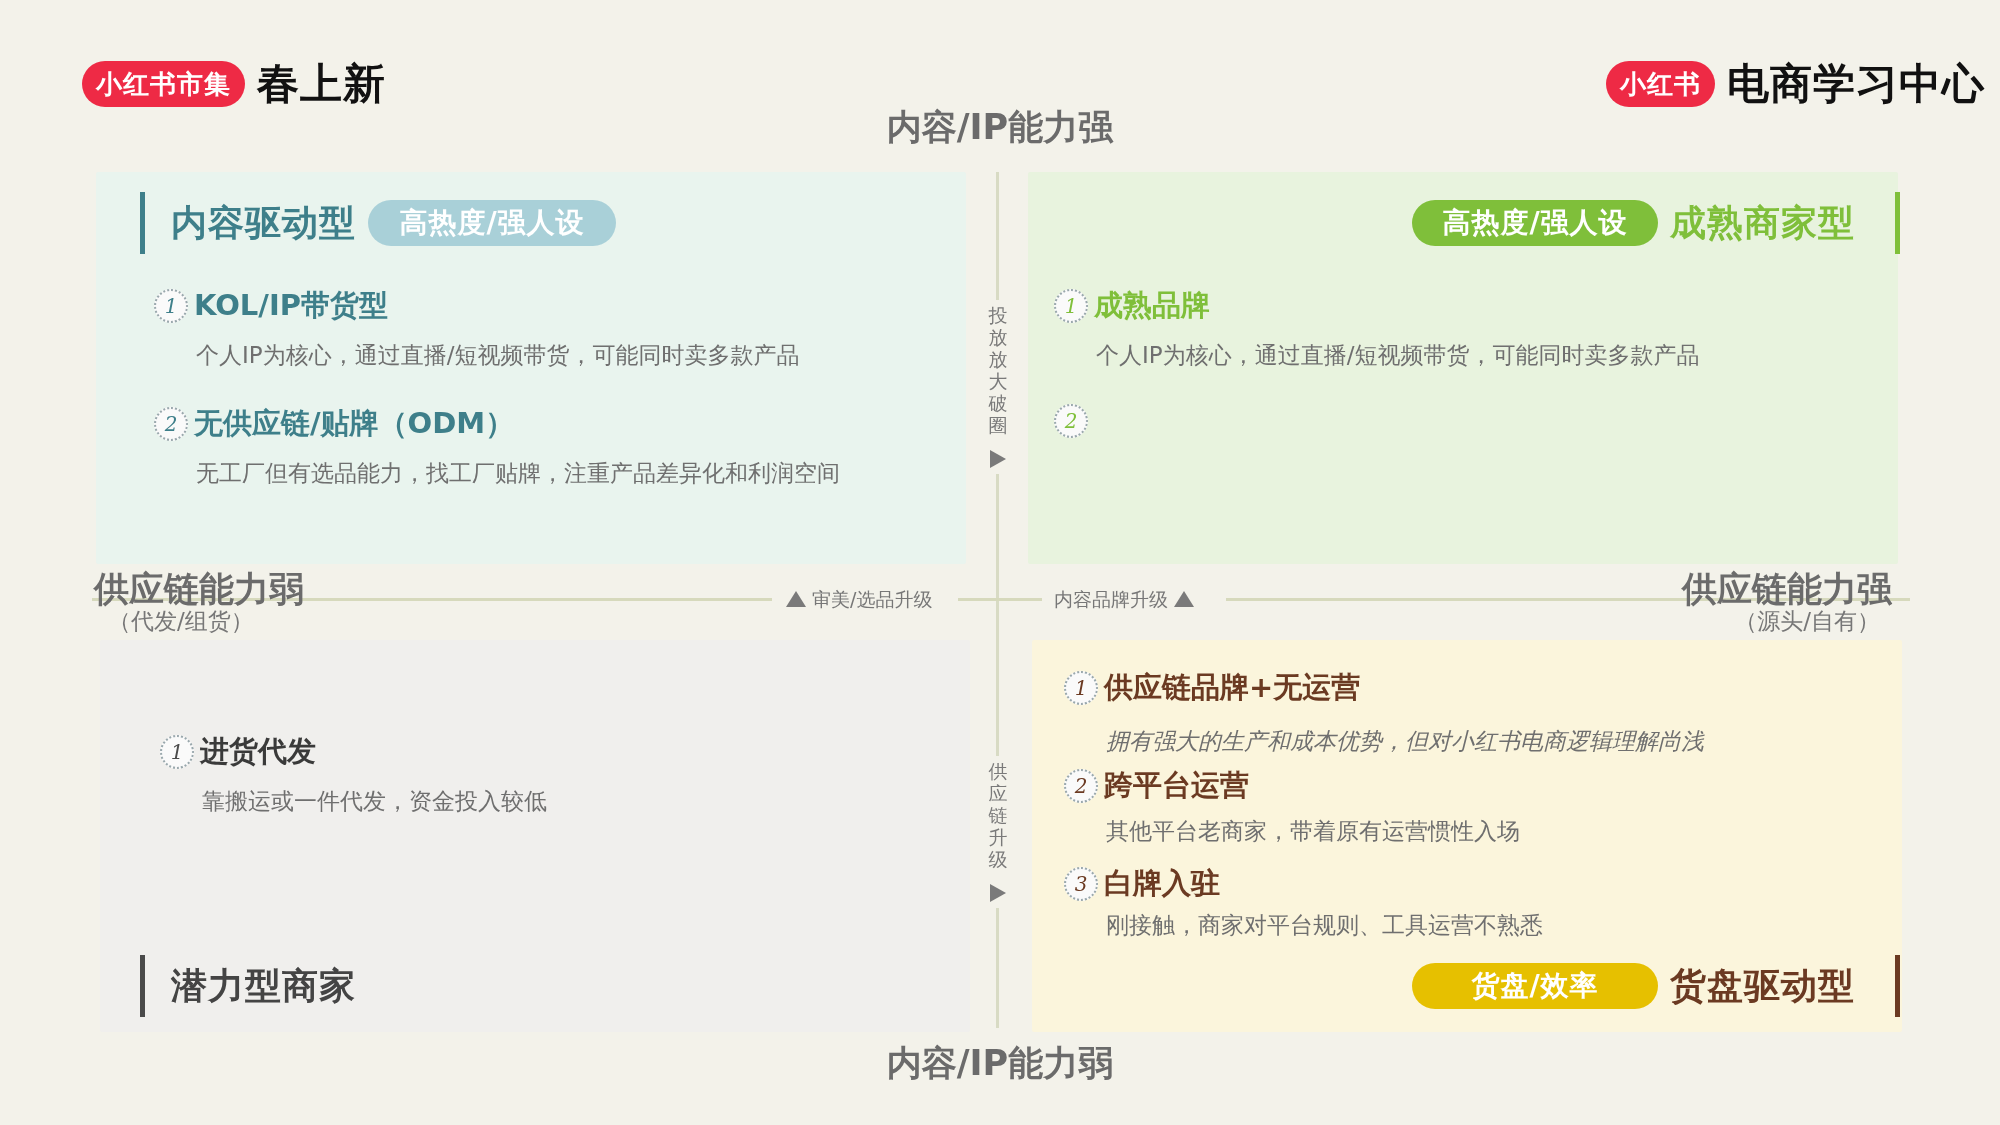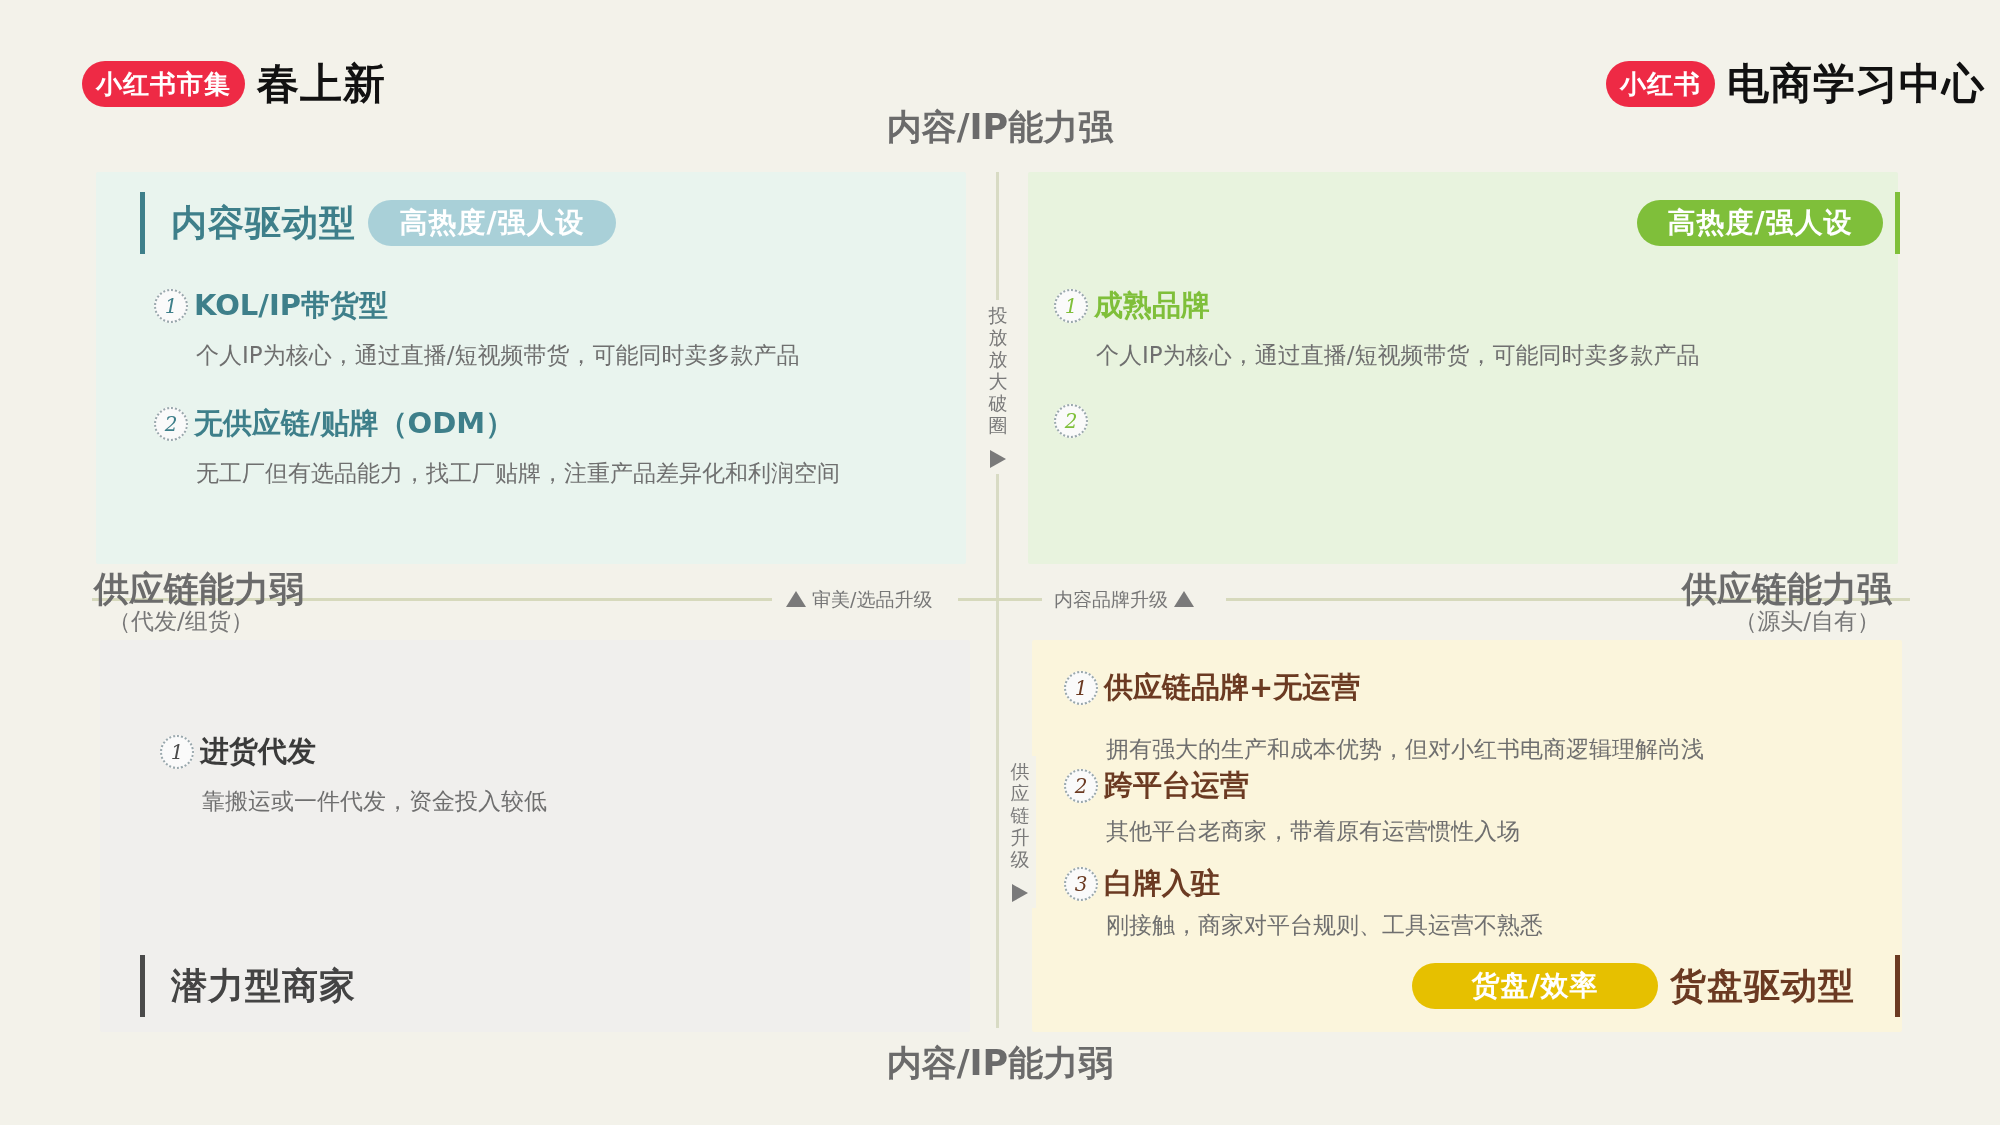--- a/index.html
+++ b/index.html
@@ -117,21 +117,21 @@
 </div>
 <div class="abs upgrade" style="left:1044px; top:587px;">
   <span>内容品牌升级</span>
   <span class="tri-up"></span>
 </div>
 
 <div class="abs" style="left:982px; top:300px; width:32px; background:#f3f2ea; padding:4px 0 6px;">
   <div class="vertical-label" style="position:static; width:32px;">投放放大破圈</div>
   <div class="tri-right"></div>
 </div>
-<div class="abs" style="left:982px; top:756px; width:32px; background:#f3f2ea; padding:4px 0 6px;margin-left:22px;">
+<div class="abs" style="left:982px; top:756px; width:32px; background:#f3f2ea; padding:4px 0 6px;">
   <div class="vertical-label" style="position:static; width:32px;">供应链升级</div>
   <div class="tri-right"></div>
 </div>
 
 <div class="abs" style="left:0; width:2000px; top:1040px; text-align:center;">
   <div class="axis-title">内容/IP能力弱</div>
 </div>
 
 <div class="cat" style="left:94px; top:192px;">
   <div class="cat-bar" style="background:#3e7f8a;"></div>
@@ -148,20 +148,21 @@
 <div class="item" style="left:154px; top:404px;">
   <div class="item-head">
     <div class="num" style="color:#3e7f8a;">2</div>
     <div class="item-title" style="color:#3e7f8a;">无供应链/贴牌（ODM）</div>
   </div>
   <div class="item-desc">无工厂但有选品能力，找工厂贴牌，注重产品差异化和利润空间</div>
 </div>
 
 <div class="cat" style="right:100px; top:192px; flex-direction:row;">
   <div class="cat-tag" style="background:#7fbf3a; width:246px;">高热度/强人设</div>
+  <div class="cat-title" style="color:#7fbf3a; margin-right:28px;">成熟商家型</div>
   <div class="cat-bar" style="background:#7fbf3a;"></div>
 </div>
 <div class="item" style="left:1054px; top:286px;">
   <div class="item-head">
     <div class="num" style="color:#7fbf3a;">1</div>
     <div class="item-title" style="color:#7fbf3a;">成熟品牌</div>
   </div>
   <div class="item-desc">个人IP为核心，通过直播/短视频带货，可能同时卖多款产品</div>
 </div>
 <div class="item" style="left:1054px; top:404px;">
@@ -180,21 +181,21 @@
 <div class="cat" style="left:94px; top:955px;">
   <div class="cat-bar" style="background:#4a4a4a;"></div>
   <div class="cat-title" style="color:#444; margin-left:14px;">潜力型商家</div>
 </div>
 
 <div class="item" style="left:1064px; top:668px;">
   <div class="item-head">
     <div class="num" style="color:#6b3a22;">1</div>
     <div class="item-title" style="color:#6b3a22;">供应链品牌+无运营</div>
   </div>
-  <div class="item-desc" style="margin-top:26px;">拥有强大的生产和成本优势，但对小红书电商逻辑理解尚浅</div>
+  <div class="item-desc" style="margin-top:18px;font-style:italic;">拥有强大的生产和成本优势，但对小红书电商逻辑理解尚浅</div>
 </div>
 <div class="item" style="left:1064px; top:766px;">
   <div class="item-head">
     <div class="num" style="color:#6b3a22;">2</div>
     <div class="item-title" style="color:#6b3a22;">跨平台运营</div>
   </div>
   <div class="item-desc" style="margin-top:10px;">其他平台老商家，带着原有运营惯性入场</div>
 </div>
 <div class="item" style="left:1064px; top:864px;">
   <div class="item-head">

